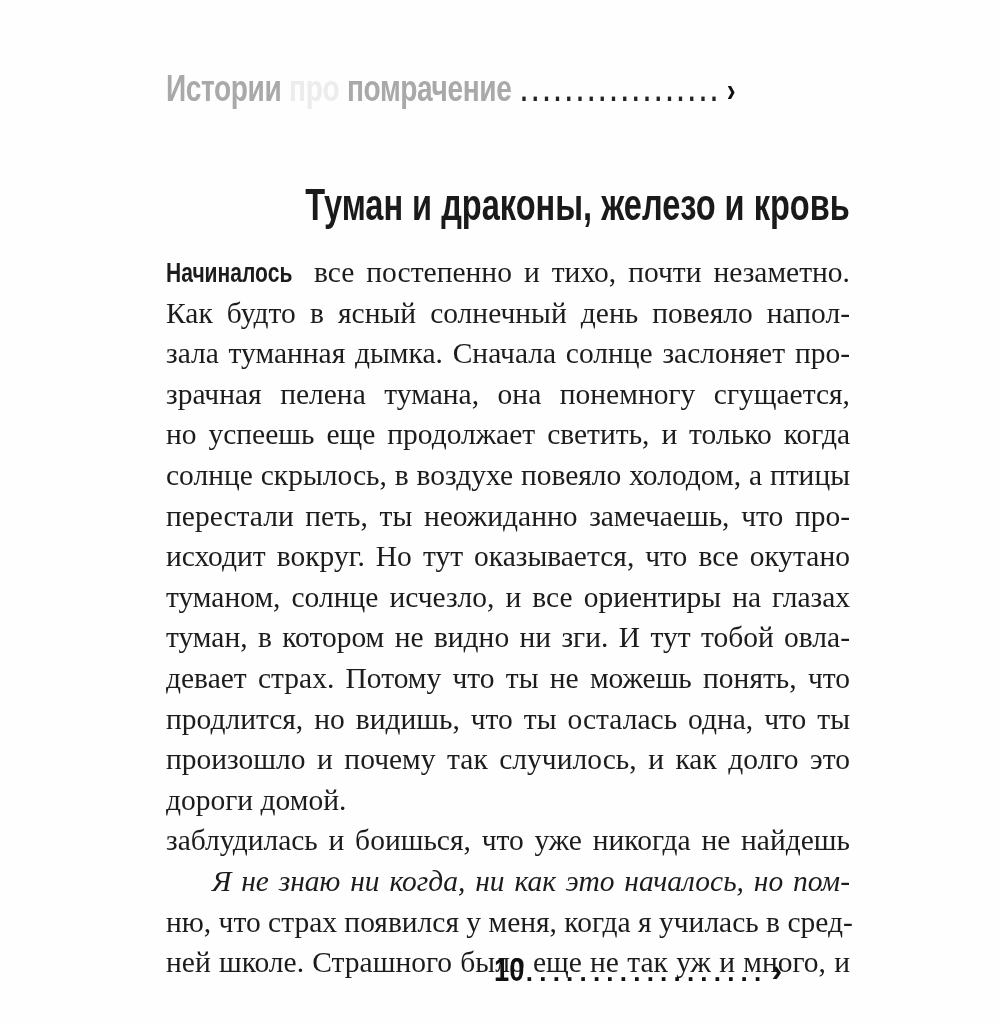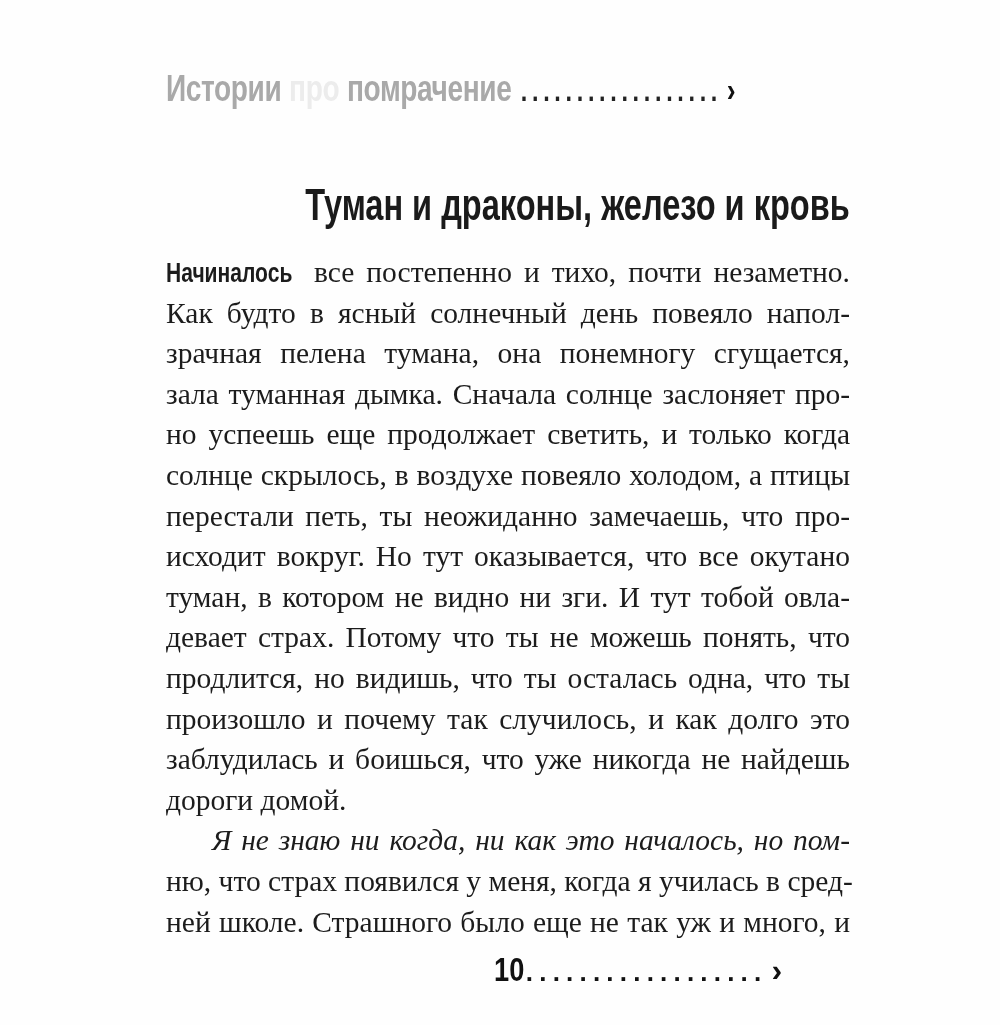--- a/index.html
+++ b/index.html
@@ -58,32 +58,33 @@
     <span>помрачение</span>
     <span class="dots">..................</span>
     <span class="chev">›</span>
   </div>
 
   <div class="chapter-title">Туман и драконы, железо и кровь</div>
 
   <div class="body-text">
     <span class="line"><span class="lead">Начиналось</span><span> все постепенно и тихо, почти незаметно.</span></span>
     <span class="line">Как будто в ясный солнечный день повеяло напол-</span>
+    <span class="line">зала туманная дымка. Сначала солнце заслоняет про-</span>
     <span class="line">зрачная пелена тумана, она понемногу сгущается,</span>
-    <span class="line">зала туманная дымка. Сначала солнце заслоняет про-</span>
     <span class="line">но успеешь еще продолжает светить, и только когда</span>
     <span class="line">солнце скрылось, в воздухе повеяло холодом, а птицы</span>
     <span class="line">перестали петь, ты неожиданно замечаешь, что про-</span>
     <span class="line">исходит вокруг. Но тут оказывается, что все окутано</span>
+    <span class="line">туманом, солнце исчезло, и все ориентиры на глазах</span>
     <span class="line">туман, в котором не видно ни зги. И тут тобой овла-</span>
     <span class="line">девает страх. Потому что ты не можешь понять, что</span>
     <span class="line">продлится, но видишь, что ты осталась одна, что ты</span>
     <span class="line">произошло и почему так случилось, и как долго это</span>
+    <span class="line last">дороги домой.</span>
     <span class="line">заблудилась и боишься, что уже никогда не найдешь</span>
-    <span class="line last">дороги домой.</span>
     <span class="line indent">Я не знаю ни когда, ни как это началось, но пом-</span>
     <span class="line">ню, что страх появился у меня, когда я училась в сред-</span>
     <span class="line">ней школе. Страшного было еще не так уж и много, и</span>
 
   </div>
 
   <div class="folio">
     <span class="num">10</span>
     <span class="dots">..................</span>
     <span class="chev">›</span>

